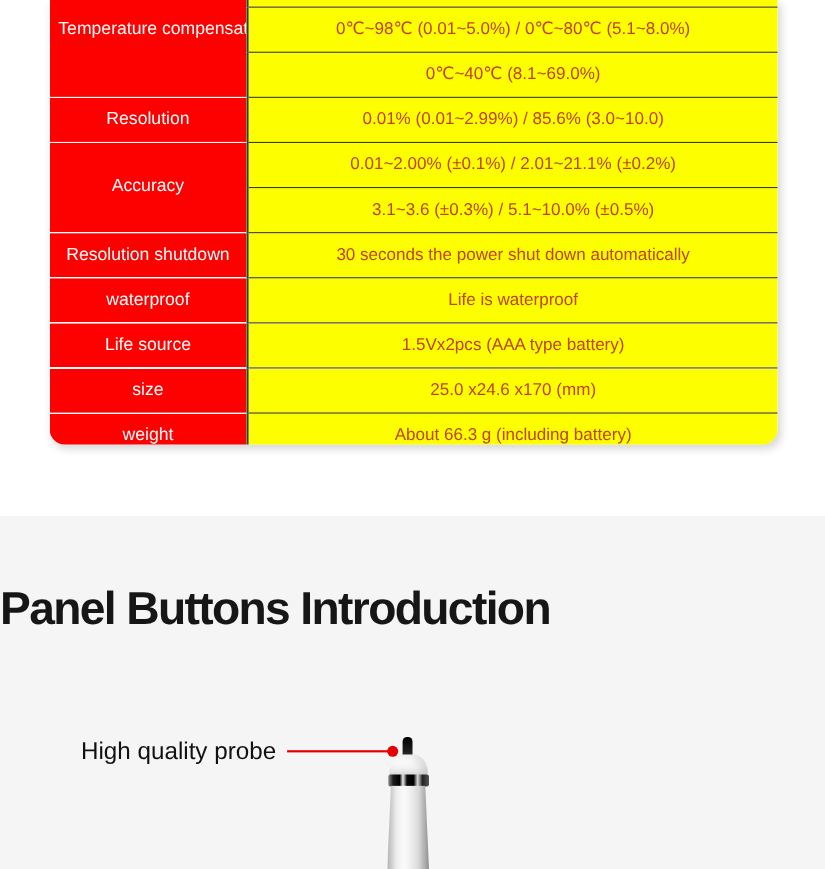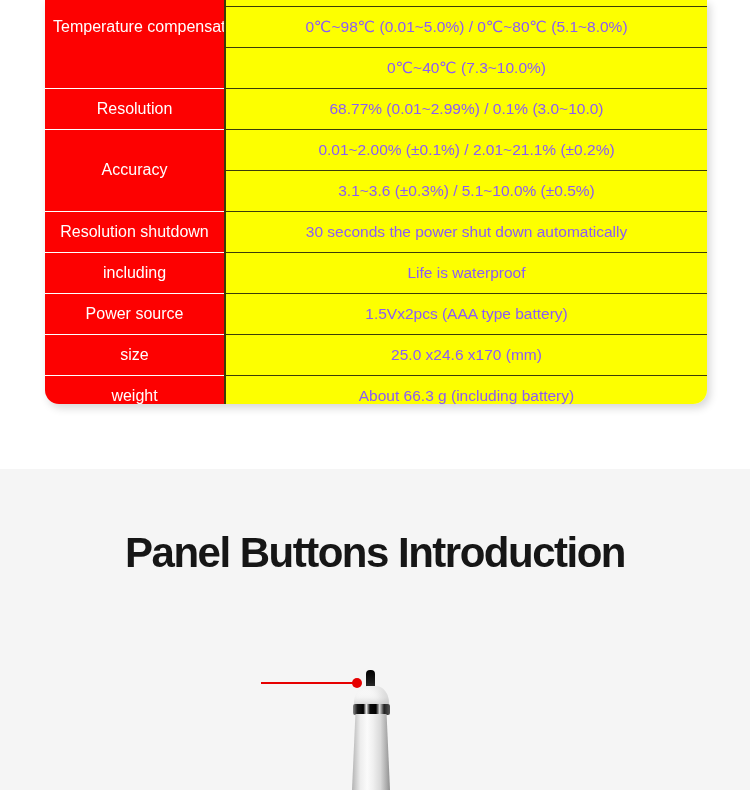--- a/index.html
+++ b/index.html
@@ -38,40 +38,39 @@
   }
   td.label {
     width: 163px;               
     background: #fd0101;
     color: #ffffff;
     font-size: 16px;
     border-top: 1px solid rgba(255,255,255,0.75);
   }
   td.val {
     background: #fdff00;
-    color: #8b5cf6;
+    color: #c2410c;
     font-size: 15.5px;
     border-top: 1px solid #3c3c08;
     border-left: 2px solid #3c3c08;
   }
   td.temp-cell {
     white-space: normal;
     padding-bottom: 16px;       
     line-height: 1.5;
   }
 
   
   .panel-section {
     position: relative;
     width: 750px; height: 321px;
     background: #f5f5f5;
   }
   .panel-title {
     padding-top: 60px;
-    text-align: center;
     font-size: 42px;
     font-weight: 800;
     letter-spacing: -1.5px;
     color: #161616;
   }
 
   .probe-annot {
     position: absolute;
     top: 200px; right: 388px;
     height: 28px;
@@ -121,62 +120,63 @@
     <table class="spec">
       <tbody>
           <tr>
         <td class="label temp-cell" rowspan="3">Temperature compensation</td>
         <td class="val"></td>
       </tr>
       <tr>
         <td class="val">0℃~98℃ (0.01~5.0%) / 0℃~80℃ (5.1~8.0%)</td>
       </tr>
       <tr>
-        <td class="val">0℃~40℃ (7.3~10.0%)</td>
+        <td class="val">0℃~40℃ (8.1~69.0%)</td>
       </tr>
       <tr>
         <td class="label">Resolution</td>
-        <td class="val">68.77% (0.01~2.99%) / 0.1% (3.0~10.0)</td>
+        <td class="val">0.01% (0.01~2.99%) / 85.6% (3.0~10.0)</td>
       </tr>
       <tr>
         <td class="label" rowspan="2">Accuracy</td>
         <td class="val">0.01~2.00% (±0.1%) / 2.01~21.1% (±0.2%)</td>
       </tr>
       <tr>
         <td class="val">3.1~3.6 (±0.3%) / 5.1~10.0% (±0.5%)</td>
       </tr>
       <tr>
         <td class="label">Resolution shutdown</td>
         <td class="val">30 seconds the power shut down automatically</td>
       </tr>
       <tr>
-        <td class="label">including</td>
+        <td class="label">waterproof</td>
         <td class="val">Life is waterproof</td>
       </tr>
       <tr>
-        <td class="label">Power source</td>
+        <td class="label">Life source</td>
         <td class="val">1.5Vx2pcs (AAA type battery)</td>
       </tr>
       <tr>
         <td class="label">size</td>
         <td class="val">25.0 x24.6 x170 (mm)</td>
       </tr>
       <tr>
         <td class="label">weight</td>
         <td class="val">About 66.3 g (including battery)</td>
       </tr>
     </tbody>
       </table>
   </div>
 </div>
 
 <div class="panel-section">
   <div class="panel-title">Panel Buttons Introduction</div>
 
   <div class="probe-annot">
+    <span class="probe-label">High quality probe</span>
     <span class="leader-line"></span>
     <span class="leader-dot"></span>
   </div>
 
   <div class="probe-tip"></div>
   <div class="probe-cap"></div>
   <div class="probe-band"></div>
   <div class="probe-body"></div>
 </div>
 

